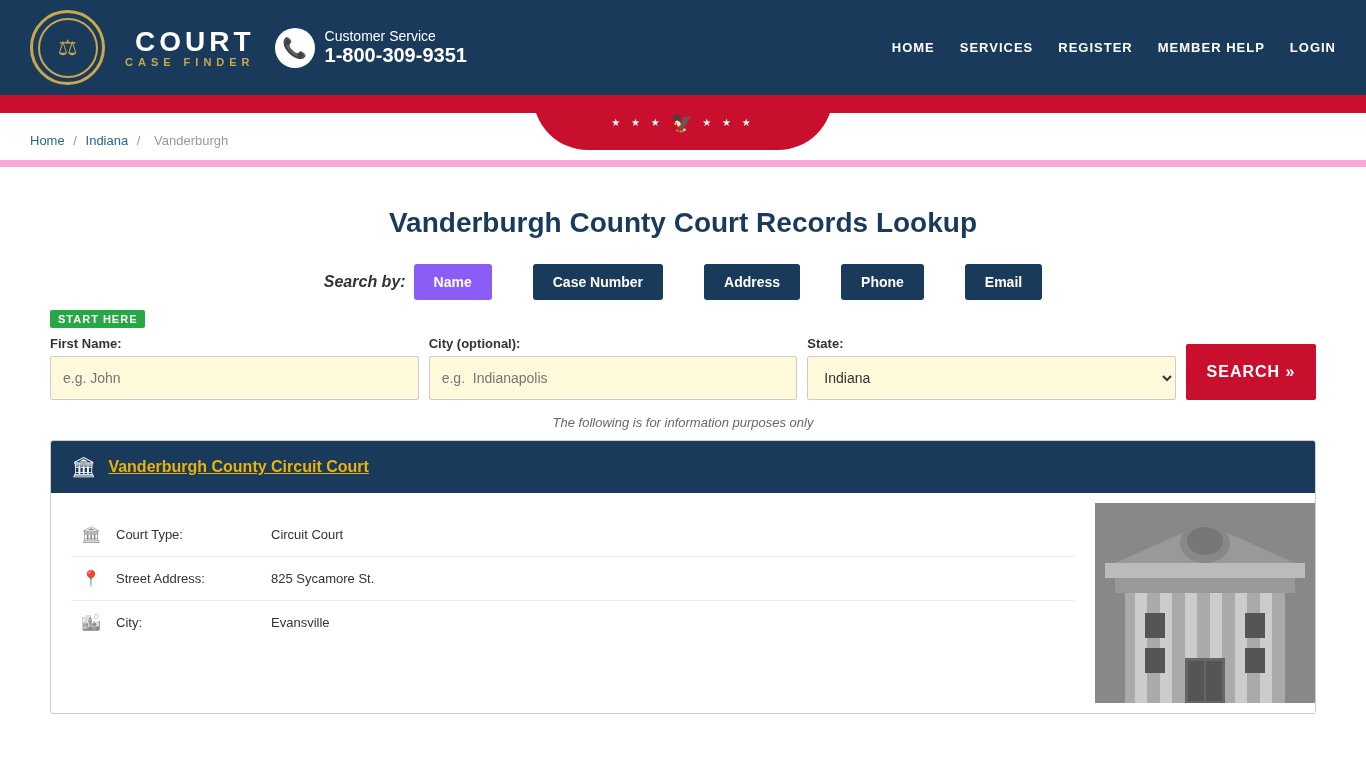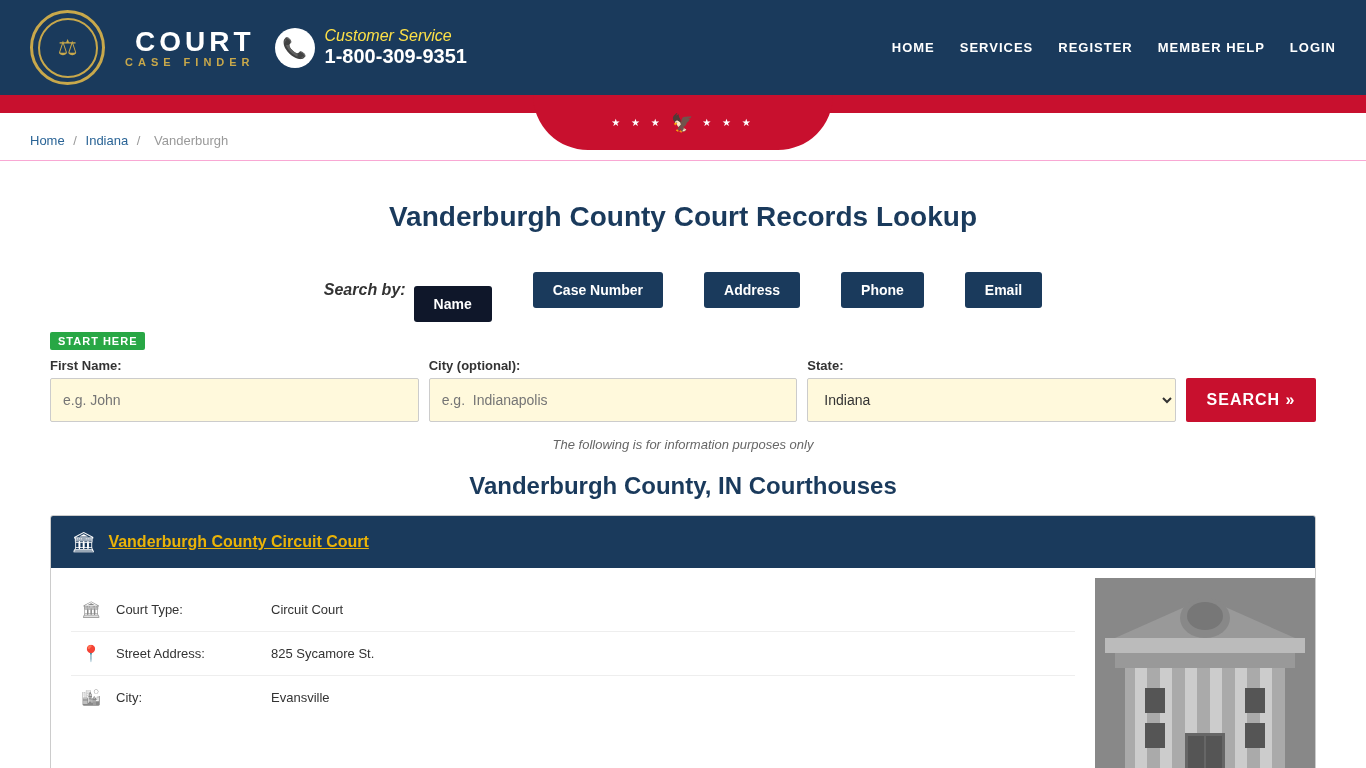--- a/index.html
+++ b/index.html
@@ -52,21 +52,21 @@
     }
     .phone-icon {
       width: 40px; height: 40px;
       background: #fff;
       border-radius: 50%;
       display: flex; align-items: center; justify-content: center;
       color: #1a3a5c;
       font-size: 20px;
     }
     .cs-text { display: flex; flex-direction: column; }
-    .cs-label { font-size: 16px; font-style: italic; color: #fde047; }
+    .cs-label { font-size: 14px; color: #ffffff; }
     .cs-phone { font-size: 20px; font-weight: bold; color: #fff; }
 
     .main-nav {
       display: flex; align-items: center; gap: 25px;
     }
     .nav-item {
       color: #fff;
       text-decoration: none;
       font-size: 13px;
       font-weight: bold;
@@ -99,21 +99,21 @@
     .banner-white {
       background: #fff;
       height: 8px;
     }
 
     
     .breadcrumb {
       padding: 12px 30px;
       font-size: 13px;
       color: #555;
-      border-bottom: 1px solid #f9a8d4;
+      border-bottom: 7px solid #f9a8d4;
     }
     .breadcrumb a { color: #2a6496; text-decoration: none; }
     .breadcrumb span { color: #999; margin: 0 5px; }
 
     
     .main-content { padding: 20px 50px; }
     .page-title {
       text-align: center;
       color: #1a3a5c;
       font-size: 28px;
@@ -132,23 +132,22 @@
     .search-tab {
       padding: 10px 20px;
       border: none;
       cursor: pointer;
       font-size: 14px;
       font-weight: bold;
       border-radius: 3px;
       text-decoration: none;
     }
     .search-tab.active {
-      background: #0f172a;
-      color: #fff;
-      margin-top: 28px;
+      background: #8b5cf6;
+      color: #fff;
     }
     .search-tab.inactive {
       background: #1a3a5c;
       color: #fff;
       margin-left: 33px;
     }
 
     
     .start-here {
       display: inline-block;
@@ -179,21 +178,21 @@
     }
     .form-group select { color: #333; }
     .search-btn {
       background: #c8102e;
       color: #fff;
       border: none;
       padding: 10px 20px;
       font-size: 16px;
       font-weight: bold;
       cursor: pointer;
-      height: 44px;
+      height: 56px;
       align-self: flex-end;
       border-radius: 2px;
       white-space: nowrap;
       letter-spacing: 1px;
       min-width: 130px;
       display: flex; align-items: center; justify-content: center; gap: 5px;
     }
 
     .info-note {
       text-align: center;
@@ -341,21 +340,20 @@
         <select>
           <option>Indiana</option>
         </select>
       </div>
       <button class="search-btn">SEARCH »</button>
     </div>
   </div>
 
   <p class="info-note">The following is for information purposes only</p>
 
-  <h2 class="section-title">Vanderburgh County, IN Courthouses</h2>
 
   <div class="court-card">
     <div class="court-card-header">
       <span class="court-icon">🏛</span>
       <a href="#">Vanderburgh County Circuit Court</a>
     </div>
     <div class="court-card-body">
       <div class="court-details">
         <div class="court-detail-row">
           <span class="detail-icon">🏛</span>

